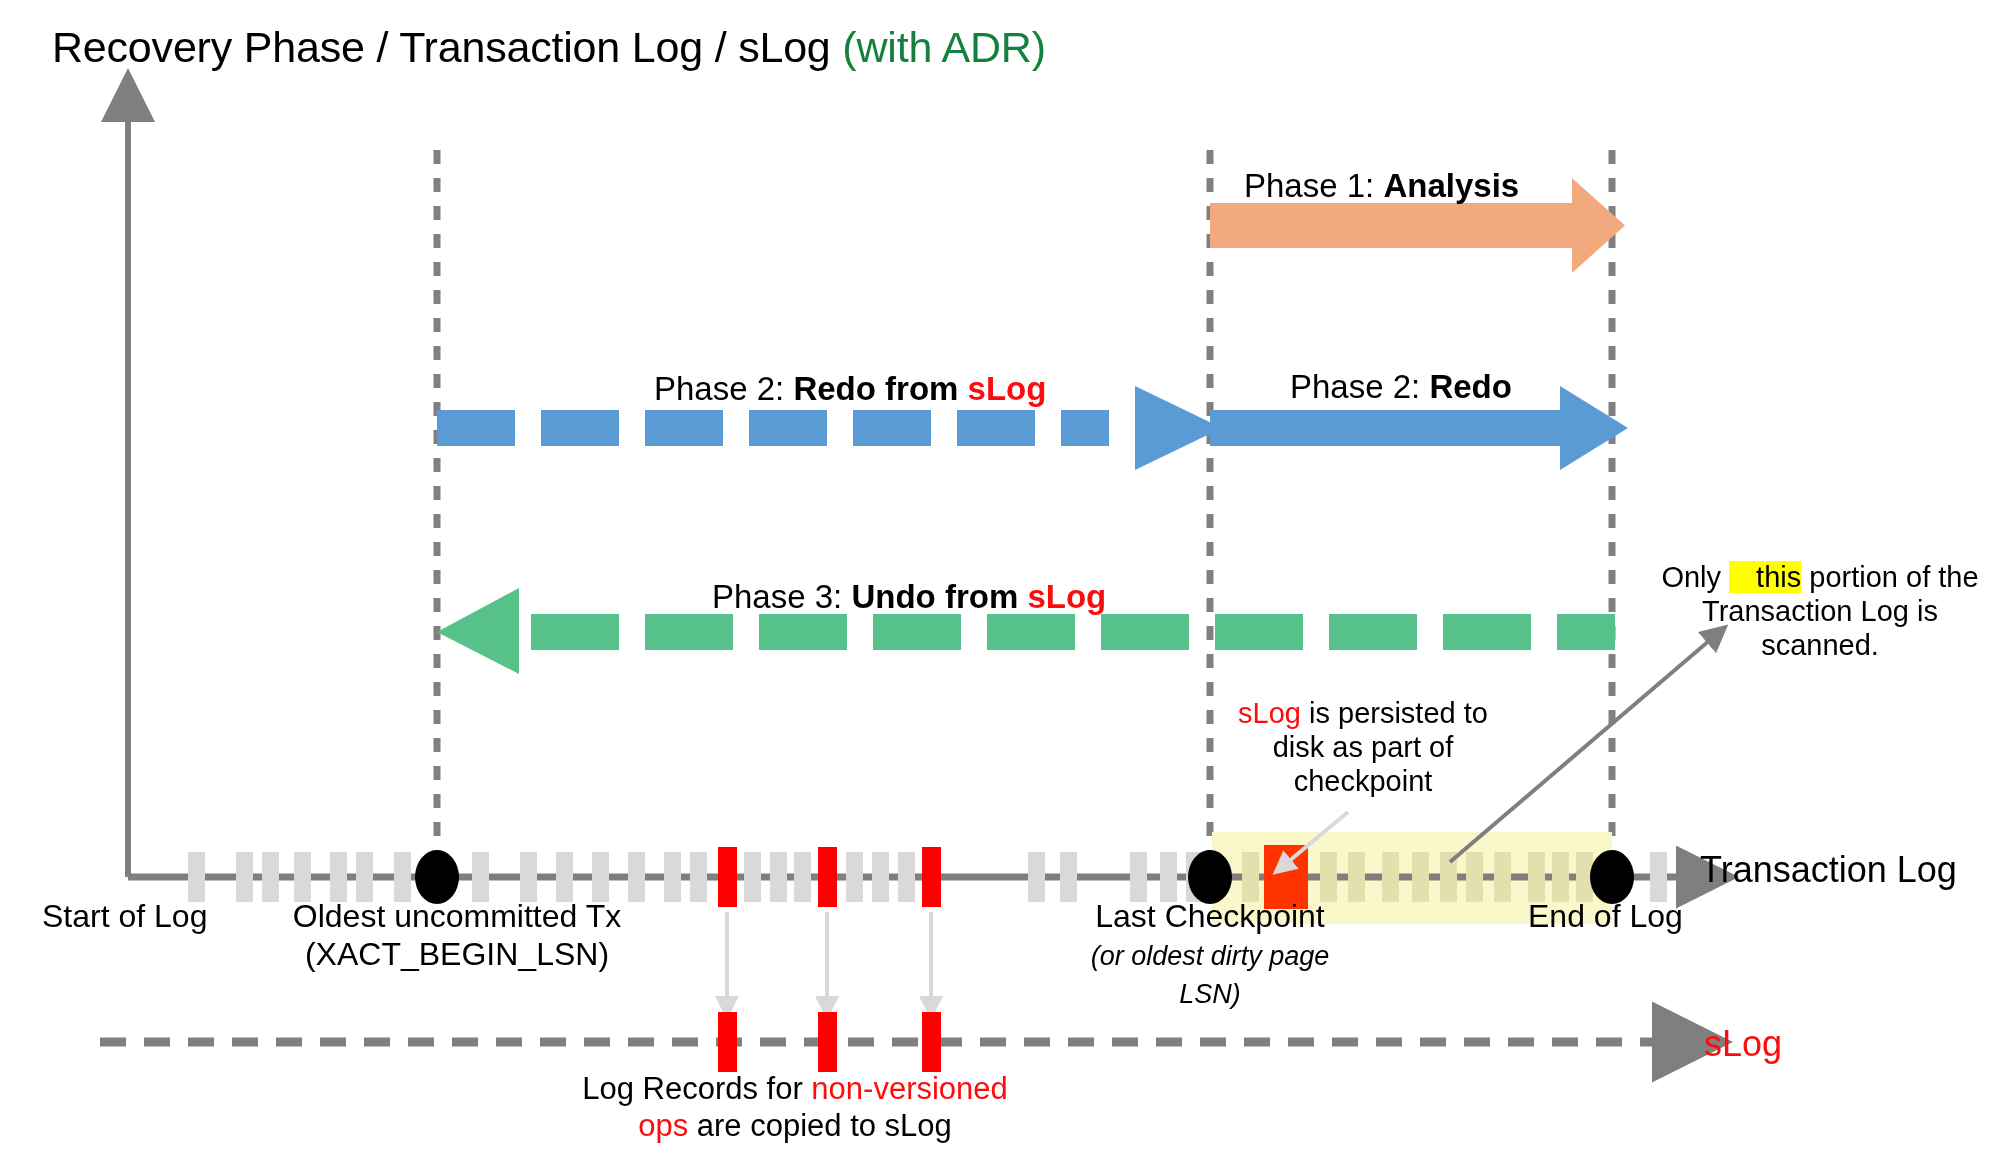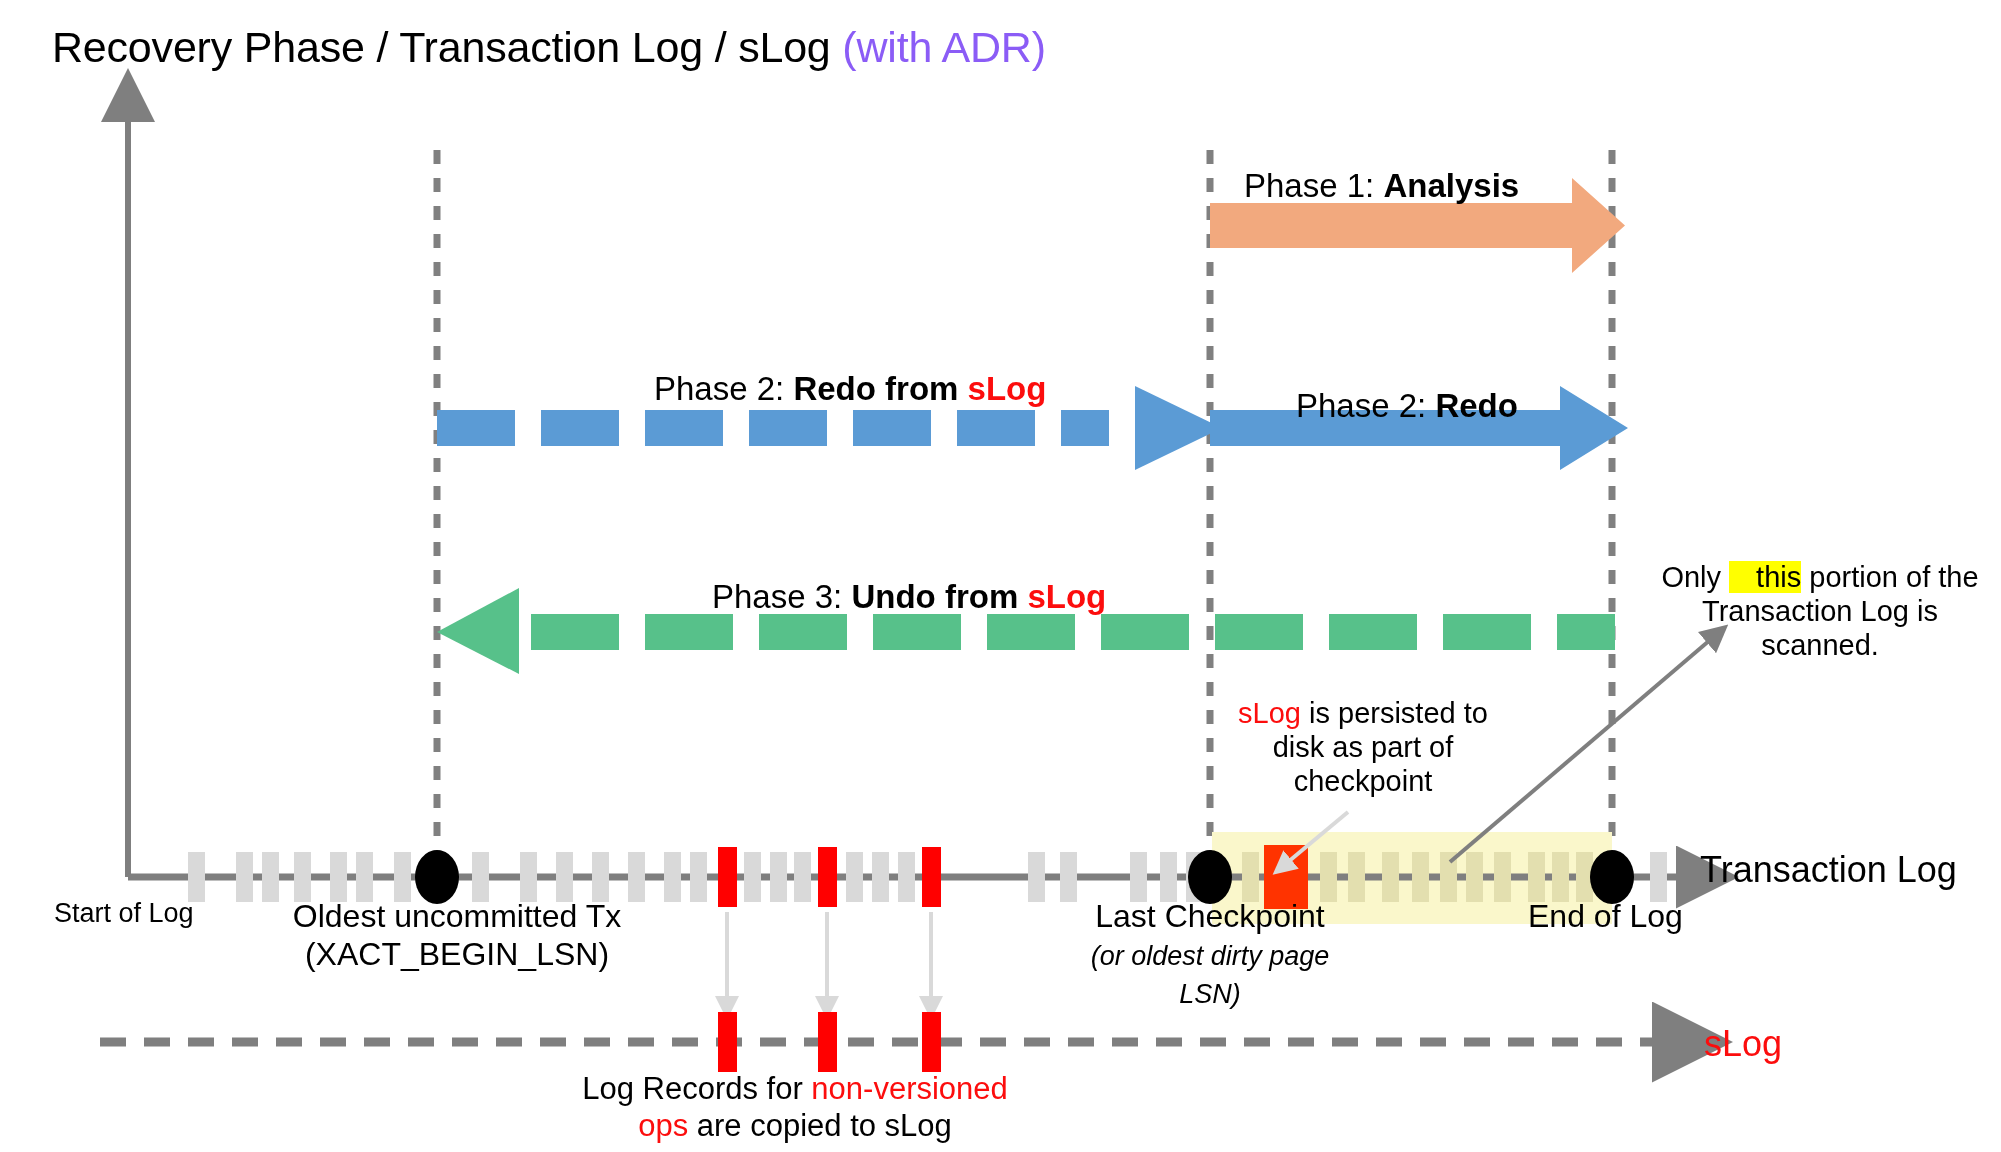--- a/index.html
+++ b/index.html
@@ -33,30 +33,30 @@
     white-space: nowrap;
     line-height: 1.18;
   }
   
   #title {
     left: 52px;
     top: 22px;
     font-size: 43px;
     letter-spacing: -0.2px;
   }
-  #title .adr { color: #8b5cf6; }
+  #title .adr { color: #15803d; }
 
   
   .phase-label { font-size: 33px; }
   .phase-label b { font-weight: bold; }
   .slogred { color: #fc0d0d; font-weight: bold; }
 
   #lbl-phase1 { left: 1244px; top: 167px; }
   #lbl-phase2-slog { left: 611px; top: 370px; margin-left: 43px; }
-  #lbl-phase2-redo { left: 1290px; top: 387px; margin-left: 6px; }
+  #lbl-phase2-redo { left: 1290px; top: 368px; }
   #lbl-phase3 { left: 712px; top: 578px; }
 
   
   #ann-scanned {
     left: 1650px;
     top: 560px;
     font-size: 29px;
     text-align: center;
     white-space: normal;
     width: 340px;
@@ -67,21 +67,21 @@
     left: 1228px;
     top: 696px;
     font-size: 29px;
     text-align: center;
     white-space: normal;
     width: 270px;
   }
   #ann-checkpoint .slogred2 { color: #fc0d0d; font-weight: normal; }
 
   
-  #lbl-start-of-log { left: 42px; top: 898px; font-size: 27px; margin-left: 12px; }
+  #lbl-start-of-log { left: 42px; top: 898px; font-size: 32px; }
   #lbl-oldest {
     left: 262px; top: 898px; font-size: 32px;
     text-align: center; white-space: normal; width: 390px;
   }
   #lbl-checkpoint {
     left: 1080px; top: 898px; font-size: 32px;
     text-align: center; white-space: normal; width: 260px;
   }
   #lbl-checkpoint .sub { font-size: 27px; font-style: italic; }
   #lbl-endoflog { left: 1528px; top: 898px; font-size: 32px; }

